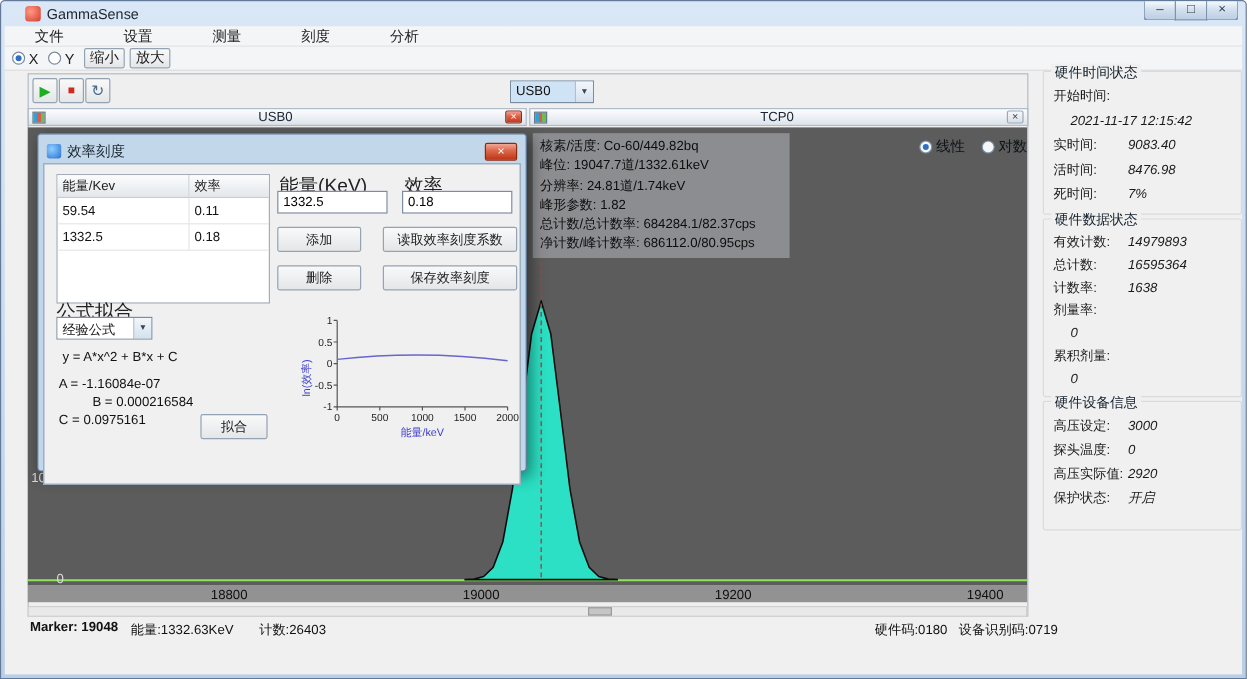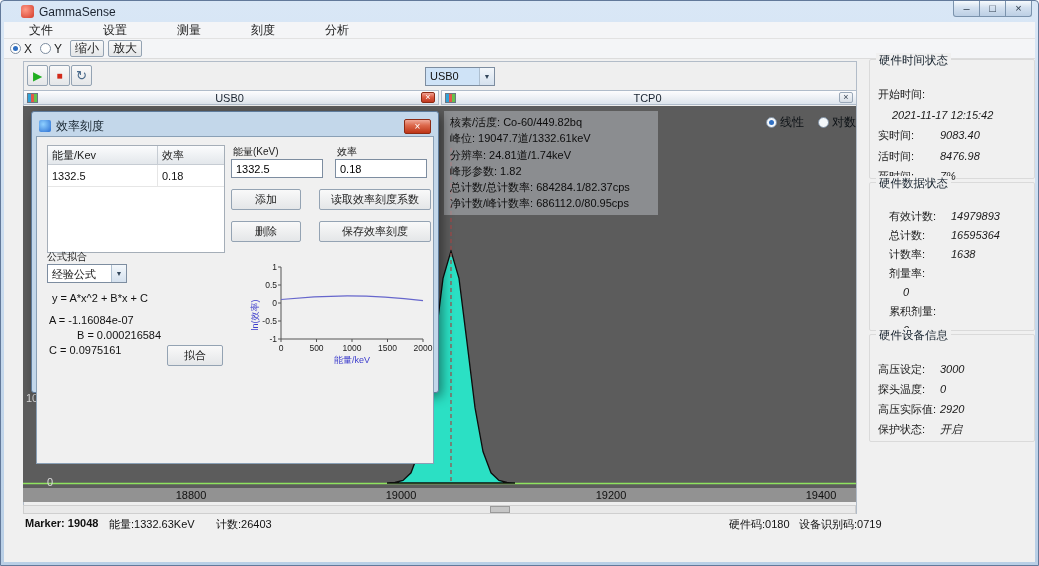--- a/index.html
+++ b/index.html
@@ -53,46 +53,46 @@
   .scale-item { display:flex; align-items:center; gap:3px; font-size:12px; color:#0d1216; }
   .scale-item .radio { background:#f4f8fb; }
   .hscroll { position:absolute; left:22px; top:504px; width:833px; height:9px; background:#e9e9e9; border:1px solid #cfcfcf; }
   .hthumb { position:absolute; left:466px; top:0; width:20px; height:7px; background:#c6c6c6; border:1px solid #9a9a9a; }
 
   
   .statusbar { position:absolute; left:3px; right:3px; top:516px; height:18px; font-size:11px; color:#111; }
   .statusbar span { position:absolute; white-space:nowrap; }
 
   
-  .sidebar-group { position:absolute; left:868px; width:166px; border:1px solid #dadada; border-radius:2px; background:#f0f0f0; padding:24px 8px 0 8px; }
+  .sidebar-group { position:absolute; left:868px; width:166px; border:1px solid #dadada; border-radius:2px; background:#f0f0f0; padding:10px 8px 0 8px; }
   .group-title { position:absolute; top:-7px; left:6px; background:#f0f0f0; padding:0 3px; font-size:11.5px; color:#14202c; white-space:nowrap; }
   .sb-line { font-size:11px; color:#1a1a1a; white-space:nowrap; }
   .sb-line .lbl { display:inline-block; min-width:60px; }
   .sb-line .lbl:empty { min-width:12px; }
   .sb-line .val { margin-left:2px;font-style:italic; }
   .g1 .sb-line { line-height:20.5px; }
-  .g2 .sb-line { line-height:19px;margin-left:11px; }
+  .g2 .sb-line { line-height:19px; }
   .g3 .sb-line { line-height:20px; }
 
   
   .dialog { position:absolute; left:30px; top:110px; width:408px; height:282px; background:#c3d7ea; border:1px solid #5f7c9c; border-radius:3px; padding:4px; box-shadow:3px 4px 12px rgba(0,0,0,0.45); z-index:20; }
   .dialog-titlebar { height:20px; display:flex; align-items:center; padding:0 3px; }
   .dialog-icon { width:12px; height:12px; border-radius:2px; background:radial-gradient(circle at 35% 35%, #8fd0ff, #2a6fd3); margin-right:5px; }
   .dialog-title { font-size:12px; color:#16242f; }
   .dialog-close { margin-left:auto; width:27px; height:15px; display:flex; align-items:center; justify-content:center; font-size:10px; color:#fff; background:linear-gradient(#f0a898,#dd6a4e 40%,#bd3416); border:1px solid #8d2a14; border-radius:2px; }
-  .dialog-body { position:relative; height:328px; background:#f0f0f0; border:1px solid #8aa0b6; font-size:11px; }
+  .dialog-body { position:relative; height:268px; background:#f0f0f0; border:1px solid #8aa0b6; font-size:11px; }
 
   .cal-table { position:absolute; left:10px; top:8px; width:178px; height:108px; background:#fff; border:1px solid #a5aeb8; }
   .tr { display:grid; grid-template-columns:110px 1fr; }
   .th { height:19px; line-height:19px; padding-left:4px; background:linear-gradient(#fbfcfd,#e3e7eb); border-bottom:1px solid #c6ccd3; border-right:1px solid #c6ccd3; font-size:11px; color:#222; }
   .th:last-child { border-right:none; }
   .td { height:22px; line-height:22px; padding-left:4px; border-bottom:1px solid #e6e6e6; border-right:1px solid #e6e6e6; font-size:11px; color:#111; }
   .td:last-child { border-right:none; }
 
-  .fld-label { position:absolute; font-size:10px; color:#222; }
+  .fld-label { position:absolute; font-size:16px; color:#222; }
   .fld { position:absolute; height:19px; border:1px solid #7d8da0; background:#fff; font-size:11px; padding:0 4px; }
   .dlg-btn { position:absolute; height:21px; font-size:11px; }
   .formula-combo { left:10px; top:127px; width:80px; }
   .mono-line { position:absolute; font-size:11px; color:#111; font-family:Liberation Sans, sans-serif;text-align:center; }
   .fit-chart { position:absolute; left:212px; top:122px; }
 </style>
 </head>
 <body>
 
 <div class="window">
@@ -235,20 +235,24 @@
       <div class="dialog-icon"></div>
       <span class="dialog-title">效率刻度</span>
       <div class="dialog-close">×</div>
     </div>
     <div class="dialog-body">
 
       <div class="cal-table">
         <div class="tr">
           <div class="th">能量/Kev</div>
           <div class="th">效率</div>
+        </div>
+        <div class="tr">
+          <div class="td">59.54</div>
+          <div class="td">0.11</div>
         </div>
         <div class="tr">
           <div class="td">1332.5</div>
           <div class="td">0.18</div>
         </div>
       </div>
 
       <span class="fld-label" style="left:196px; top:8px;">能量(KeV)</span>
       <span class="fld-label" style="left:300px; top:8px;">效率</span>
       <input class="fld" style="left: 194px; top: 22px; width: 92px;" value="1332.5">

